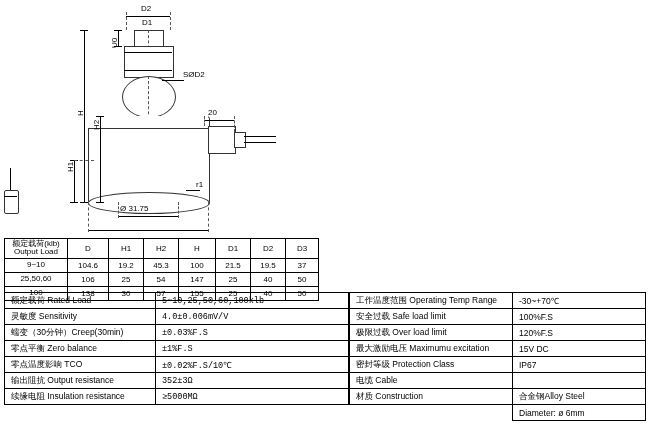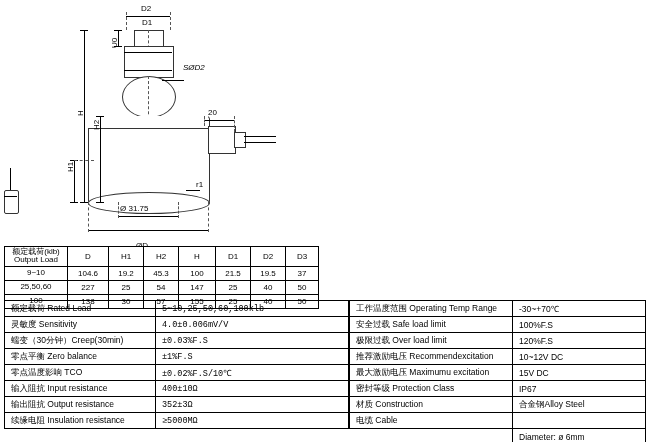--- a/index.html
+++ b/index.html
@@ -12,21 +12,21 @@
   .vline{position:absolute;background:#000;width:1px;}
   .hline{position:absolute;background:#000;height:1px;}
   .dash-v{position:absolute;border-left:1px dashed #555;}
   .dash-h{position:absolute;border-top:1px dashed #555;}
   .rot{transform:rotate(-90deg);transform-origin:left top;}
 
   .body-shape{position:absolute;border:1px solid #333;background:#fff;}
   .ellipse{position:absolute;border:1px solid #333;border-radius:50%;background:#fff;}
 
   
-  table{border-collapse:collapse;margin-top:8px;}
+  table{border-collapse:collapse;}
   .dimtable{position:absolute;left:4px;top:238px;font-size:8px;}
   .dimtable td,.dimtable th{border:1px solid #000;padding:1px 3px;text-align:center;font-weight:normal;font-size:8px;height:11px;}
   .dimtable .hdr td{background:#fff;}
   .dimtable td.first{text-align:center;width:56px;line-height:1.05;}
 
   
   .specs{position:absolute;left:4px;top:292px;width:642px;display:flex;}
   .spec-left{width:345px;}
   .spec-right{width:297px;}
   .spec-left table,.spec-right table{width:100%;border-collapse:collapse;}
@@ -62,21 +62,21 @@
     <div class="lbl rot" style="left:110px;top:48px;">U0</div>
     <div class="vline" style="left:118px;top:30px;height:16px;"></div>
     <div class="hline" style="left:114px;top:30px;width:8px;"></div>
     <div class="hline" style="left:114px;top:46px;width:8px;"></div>
 
     <div class="body-shape" style="left:124px;top:46px;width:48px;height:30px;"></div>
     <div class="hline" style="left:124px;top:52px;width:48px;"></div>
     <div class="hline" style="left:124px;top:70px;width:48px;"></div>
 
     <div class="ellipse" style="left:122px;top:76px;width:52px;height:40px;"></div>
-    <div class="lbl" style="left:183px;top:63px;font-style:italic;">SØD2</div>
+    <div class="lbl" style="left:183px;top:70px;">SØD2</div>
     <div class="hline" style="left:162px;top:80px;width:22px;"></div>
     <div class="dash-v" style="left:148px;top:76px;height:124px;"></div>
 
     <div class="body-shape" style="left:88px;top:116px;width:120px;height:86px;border-radius:3px;"></div>
     <div class="ellipse" style="left:88px;top:192px;width:120px;height:20px;"></div>
     <div class="body-shape" style="left:88px;top:116px;width:120px;height:12px;border-left:0;border-right:0;border-top:0;"></div>
 
     <div class="body-shape" style="left:208px;top:126px;width:26px;height:26px;"></div>
     <div class="body-shape" style="left:234px;top:132px;width:10px;height:14px;"></div>
     <div class="hline" style="left:244px;top:136px;width:32px;"></div>
@@ -137,21 +137,21 @@
       <td>104.6</td>
       <td>19.2</td>
       <td>45.3</td>
       <td>100</td>
       <td>21.5</td>
       <td>19.5</td>
       <td>37</td>
     </tr>
     <tr>
       <td class="first">25,50,60</td>
-      <td>227</td>
+      <td>106</td>
       <td>25</td>
       <td>54</td>
       <td>147</td>
       <td>25</td>
       <td>40</td>
       <td>50</td>
     </tr>
     <tr>
       <td class="first">100</td>
       <td>138</td>
@@ -184,24 +184,20 @@
         </tr>
         <tr>
           <td class="c1">零点平衡 Zero balance</td>
           <td class="c2">±1%F.S</td>
         </tr>
         <tr>
           <td class="c1">零点温度影响 TCO</td>
           <td class="c2">±0.02%F.S/10℃</td>
         </tr>
         <tr>
-          <td class="c1">输入阻抗 Input resistance</td>
-          <td class="c2">400±10Ω</td>
-        </tr>
-        <tr>
           <td class="c1">输出阻抗 Output resistance</td>
           <td class="c2">352±3Ω</td>
         </tr>
         <tr>
           <td class="c1">续缘电阻 Insulation resistance</td>
           <td class="c2">≥5000MΩ</td>
         </tr>
       </tbody>
         </table>
     </div>
@@ -215,38 +211,34 @@
         </tr>
         <tr>
           <td class="r1">安全过载 Safe load limit</td>
           <td class="r2">100%F.S</td>
         </tr>
         <tr>
           <td class="r1">极限过载 Over load limit</td>
           <td class="r2">120%F.S</td>
         </tr>
         <tr>
-          <td class="r1">推荐激励电压 Recommendexcitation</td>
-          <td class="r2">10~12V DC</td>
-        </tr>
-        <tr>
           <td class="r1">最大激励电压 Maximumu excitation</td>
           <td class="r2">15V DC</td>
         </tr>
         <tr>
           <td class="r1">密封等级 Protection Class</td>
           <td class="r2">IP67</td>
         </tr>
         <tr>
+          <td class="r1">电缆 Cable</td>
+          <td class="r2"></td>
+        </tr>
+        <tr>
           <td class="r1">材质 Construction</td>
           <td class="r2">合金钢Alloy Steel</td>
-        </tr>
-        <tr>
-          <td class="r1">电缆 Cable</td>
-          <td class="r2"></td>
         </tr>
         <tr>
           <td class="r1 nb"></td>
           <td class="r2">Diameter: ø 6mm</td>
         </tr>
       </tbody>
         </table>
     </div>
   </div>
 

